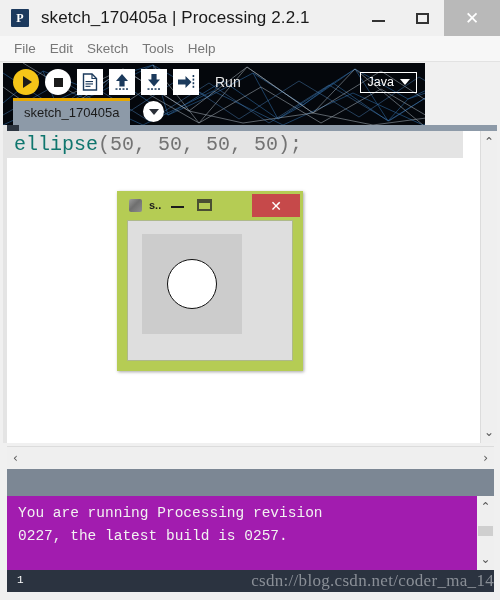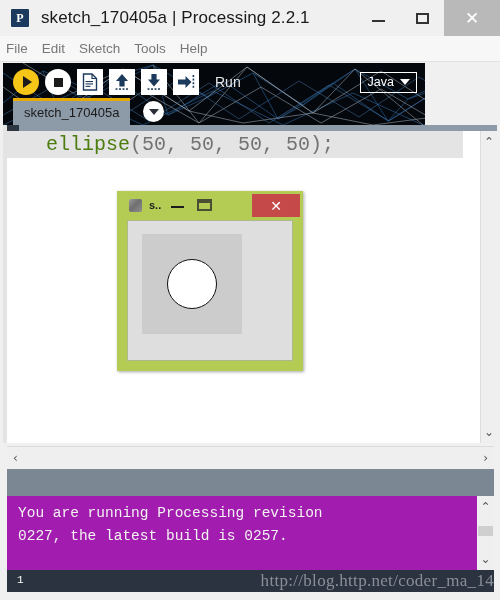--- a/index.html
+++ b/index.html
@@ -90,21 +90,21 @@
     border-bottom: 1px solid #e2e2e2;
     box-sizing: border-box;
   }
   .menu-item {
     font-size: 13.5px;
     color: #777777;
     padding: 2px 6px;
     margin-left: 2px;
     cursor: default;
   }
-  .menu-item:first-child { margin-left: 0; }
+  .menu-item:first-child { margin-left: 8px; }
 
   
   .toolbar {
     position: absolute;
     left: 3px; top: 63px;
     width: 422px; height: 62px;
     background: #04070c;
     overflow: hidden;
   }
   .toolbar svg.net {
@@ -214,21 +214,21 @@
     left: 0; top: 6px;
     width: 456px;
     background: #e4e4e4;
     font-family: "Liberation Mono", monospace;
     font-size: 20px;
     line-height: 27px;
     padding-left: 7px;
     box-sizing: border-box;
     white-space: pre;
   }
-  .tok-fn { color: #4d7c0f; margin-left: 32px; }
+  .tok-fn { color: #0f766e; }
   .tok-plain { color: #737373; }
   .editor-vscroll {
     position: absolute;
     right: 0; top: 6px;
     width: 17px; height: 312px;
     background: #efefef;
     border-left: 1px solid #dcdcdc;
     box-sizing: border-box;
   }
   .chev {
@@ -550,16 +550,16 @@
 0227, the latest build is 0257.</div>
     <div class="console-vscroll">
       <span class="chev up">⌃</span>
       <div class="console-thumb"></div>
       <span class="chev down">⌄</span>
     </div>
   </div>
 
   <div class="statusbar">
     <span class="status-line-no">1</span>
-    <span class="watermark">http://blog.http.net/coder_ma_14</span>
+    <span class="watermark">csdn://blog.csdn.net/coder_ma_14</span>
   </div>
 
 </div>
 
 </body></html>

